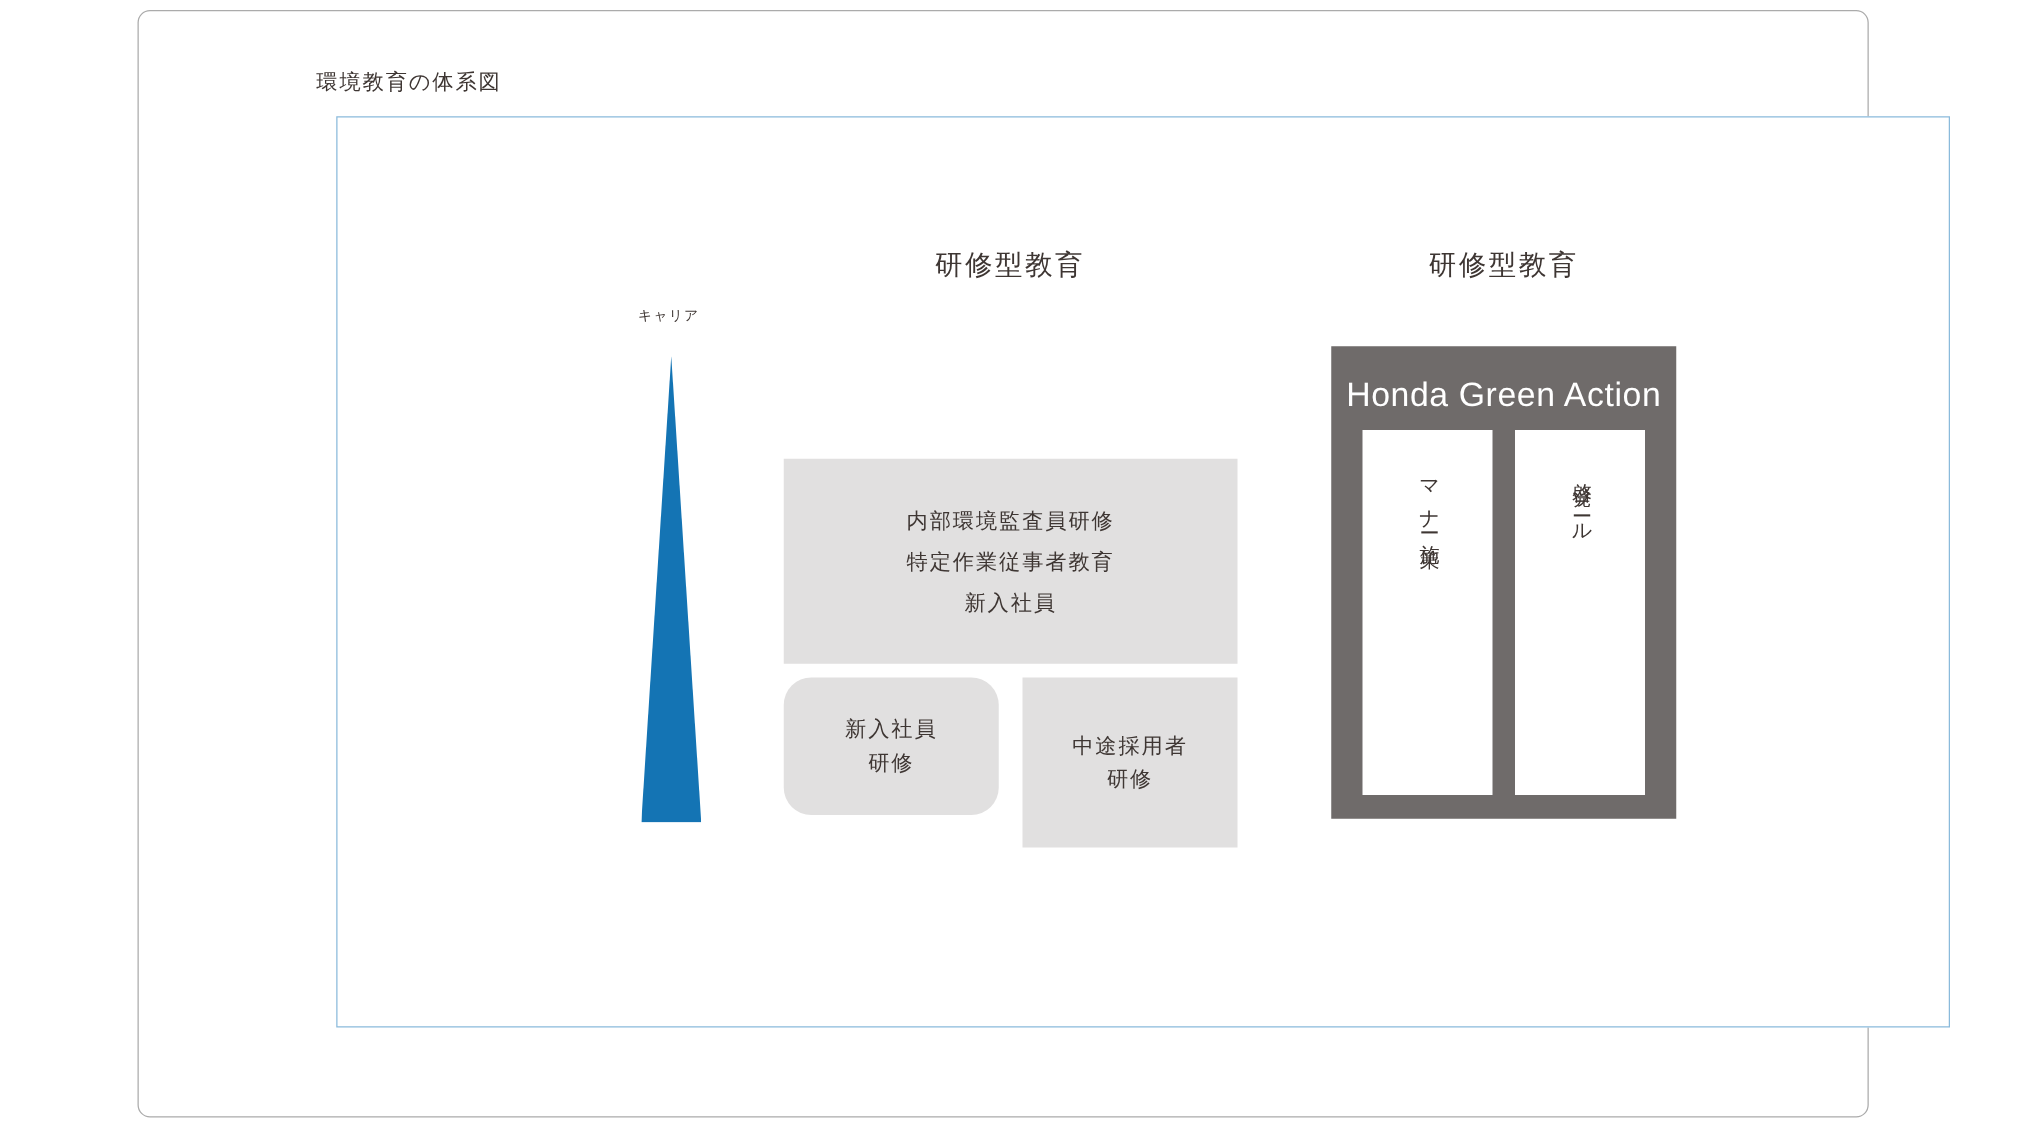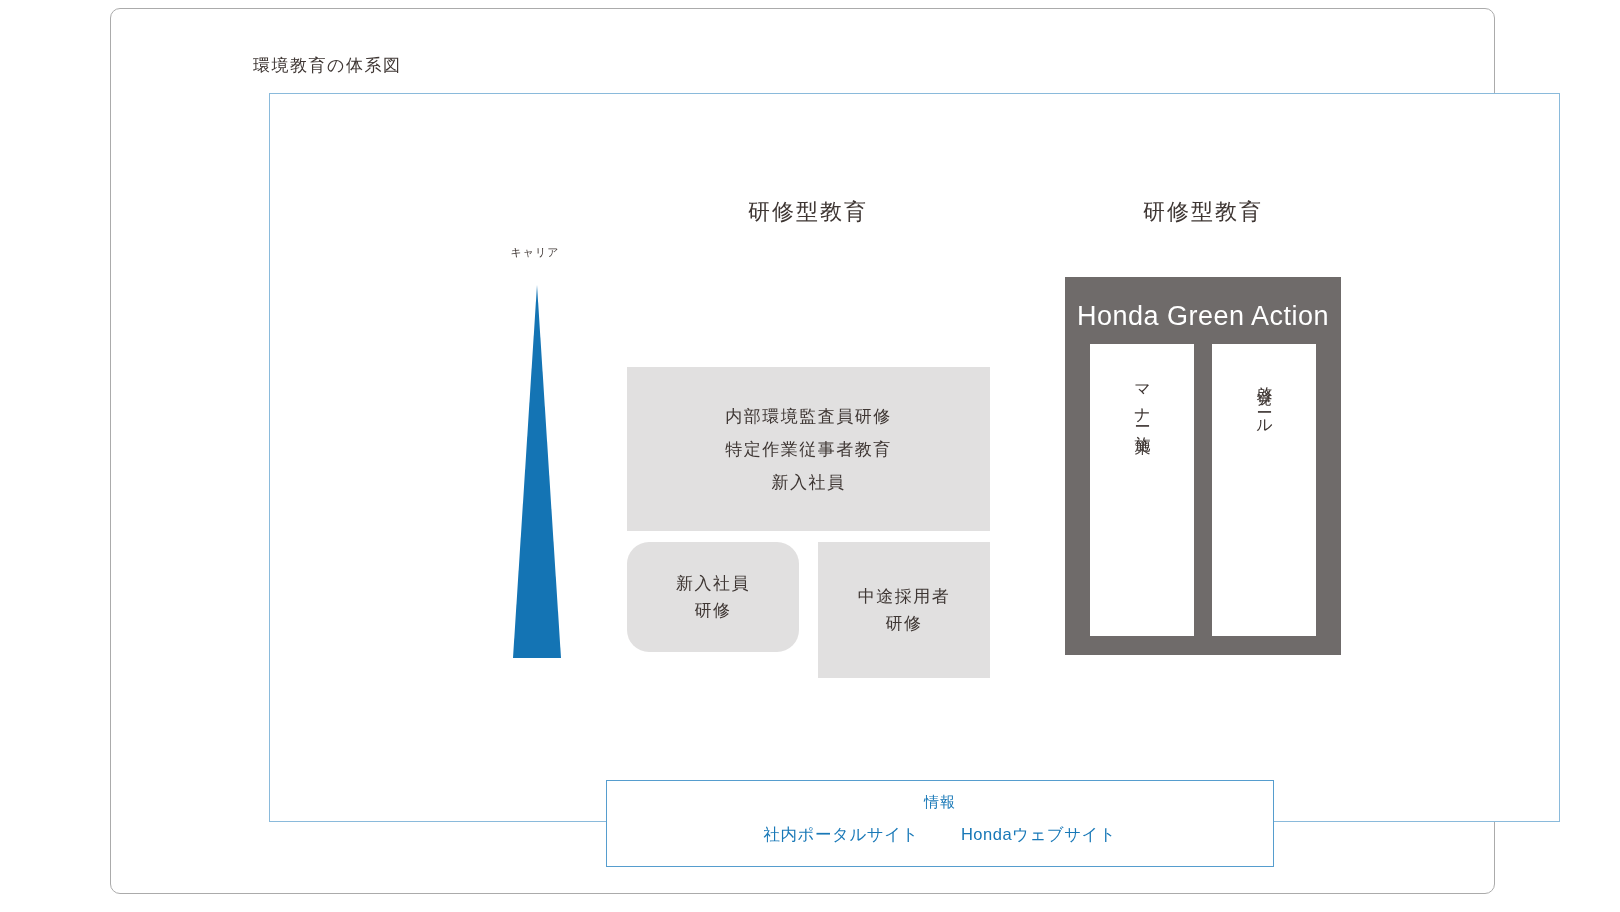--- a/index.html
+++ b/index.html
@@ -186,22 +186,15 @@
     <div class="dark-box">
       <div class="hga-title">Honda Green Action</div>
       <div class="v-box first">
         <span class="v-text">マナー施策</span>
       </div>
       <div class="v-box second">
         <span class="v-text">啓発ツール</span>
       </div>
     </div>
 
-    <div class="info-box">
-      <div class="info-header">情報</div>
-      <div class="info-links">
-        <a class="info-link">社内ポータルサイト</a>
-        <a class="info-link">Hondaウェブサイト</a>
-      </div>
-    </div>
 
   </div>
 </div>
 
 </body></html>

